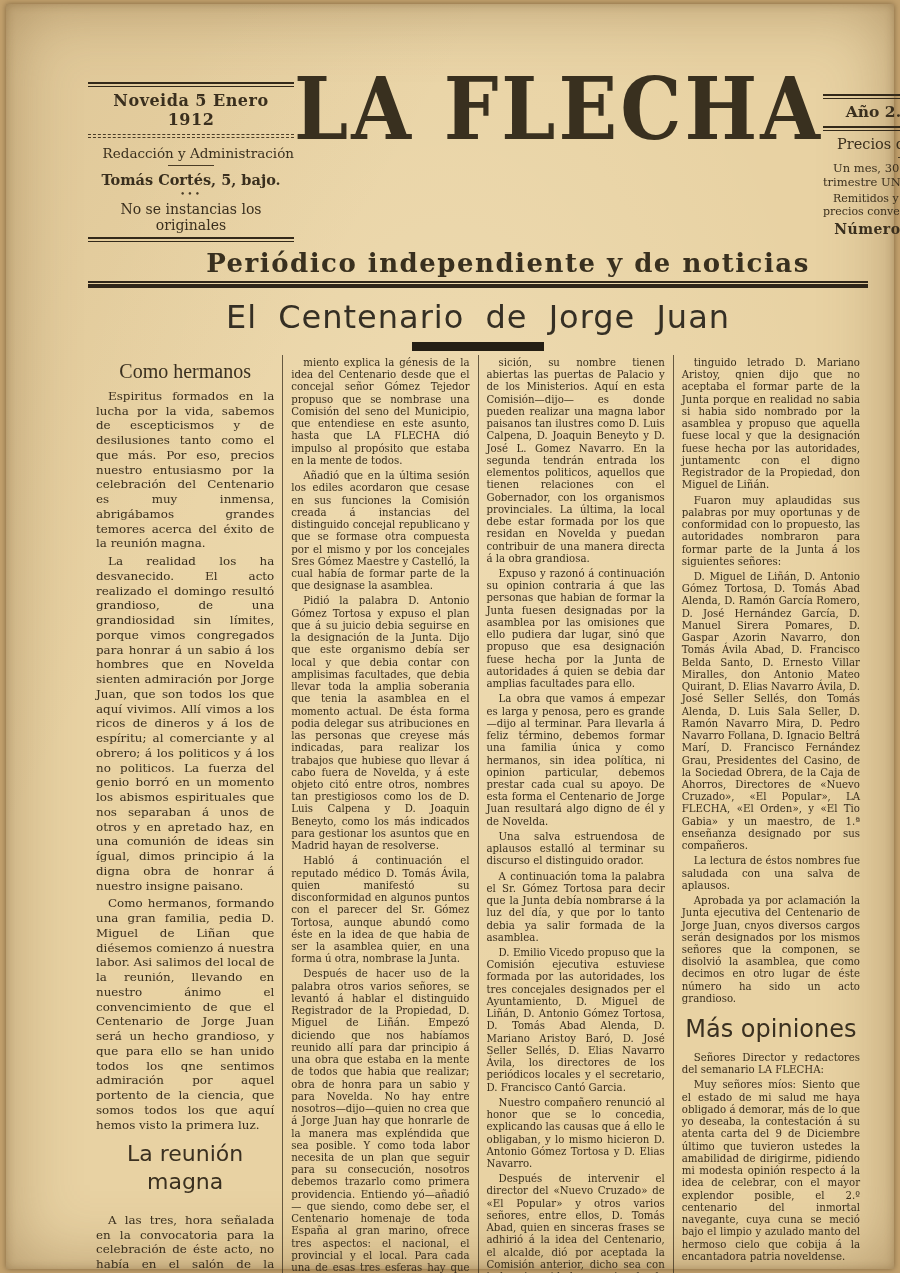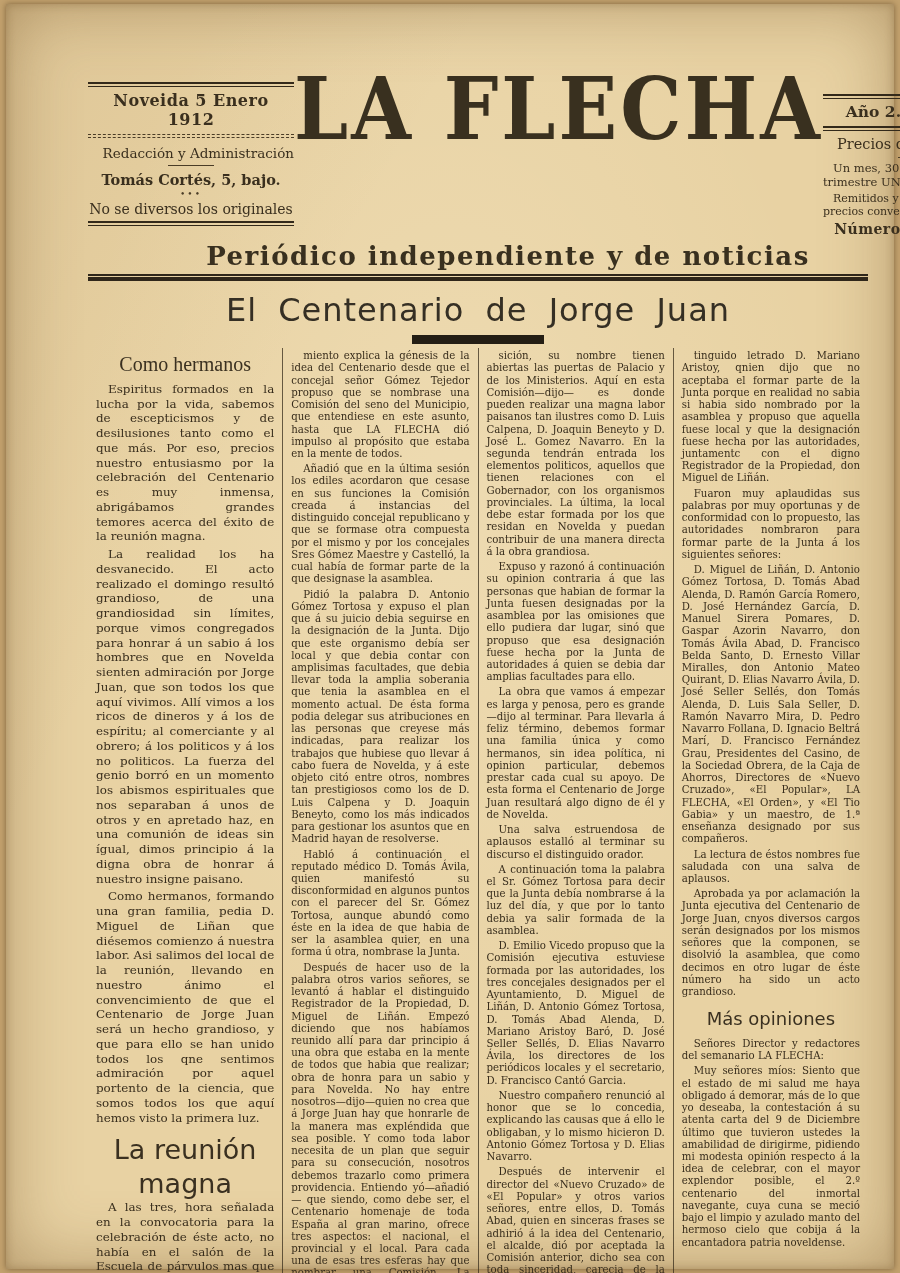--- a/index.html
+++ b/index.html
@@ -77,39 +77,39 @@
     color:#382d1c;
   }
   .col:not(:last-child){border-right:1px solid rgba(56,45,28,.75);}
   .col.lead{font-size:11.9px;line-height:1.24;}
   .col p{margin:0 0 3px;text-indent:12px;}
   .col .col-heading{
     font-family:"DejaVu Sans", sans-serif;font-weight:400;text-align:center;
     text-indent:0;color:#3a3020;
   }
   .col .col-heading.sm{font-size:20px;margin:2px 0 5px;font-family:Liberation Serif, serif;}
-  .col .col-heading.md{font-size:27px;margin:8px 0 0;}
-  .col .col-heading.lg{font-size:18px;margin:10px 0 8px;}
+  .col .col-heading.md{font-size:22px;margin:8px 0 18px;}
+  .col .col-heading.lg{font-size:24px;margin:10px 0 8px;}
 </style>
 </head>
 <body>
 
 <div class="page">
   <div class="content">
 
     <header class="masthead">
       <div class="mh-left">
         <div class="rule-dbl"></div>
         <div class="mh-date">Noveida 5 Enero 1912</div>
         <div class="rule-dash"></div>
         <div class="mh-admin">Redacción y Administración</div>
         <div class="rule-short"></div>
         <div class="mh-address">Tomás Cortés, 5, bajo.</div>
         <div class="ornament">•••</div>
-        <div class="mh-notice">No se diversos los originales</div>
+        <div class="mh-notice">No se instancias los originales</div>
         <div class="rule-dbl"></div>
       </div>
 
       <div class="mh-center">
         <div class="mh-title">LA FLECHA</div>
       </div>
 
       <div class="mh-right">
         <div class="rule-dbl"></div>
         <div class="mh-issue">Año 2.—Núm. 14.</div>

